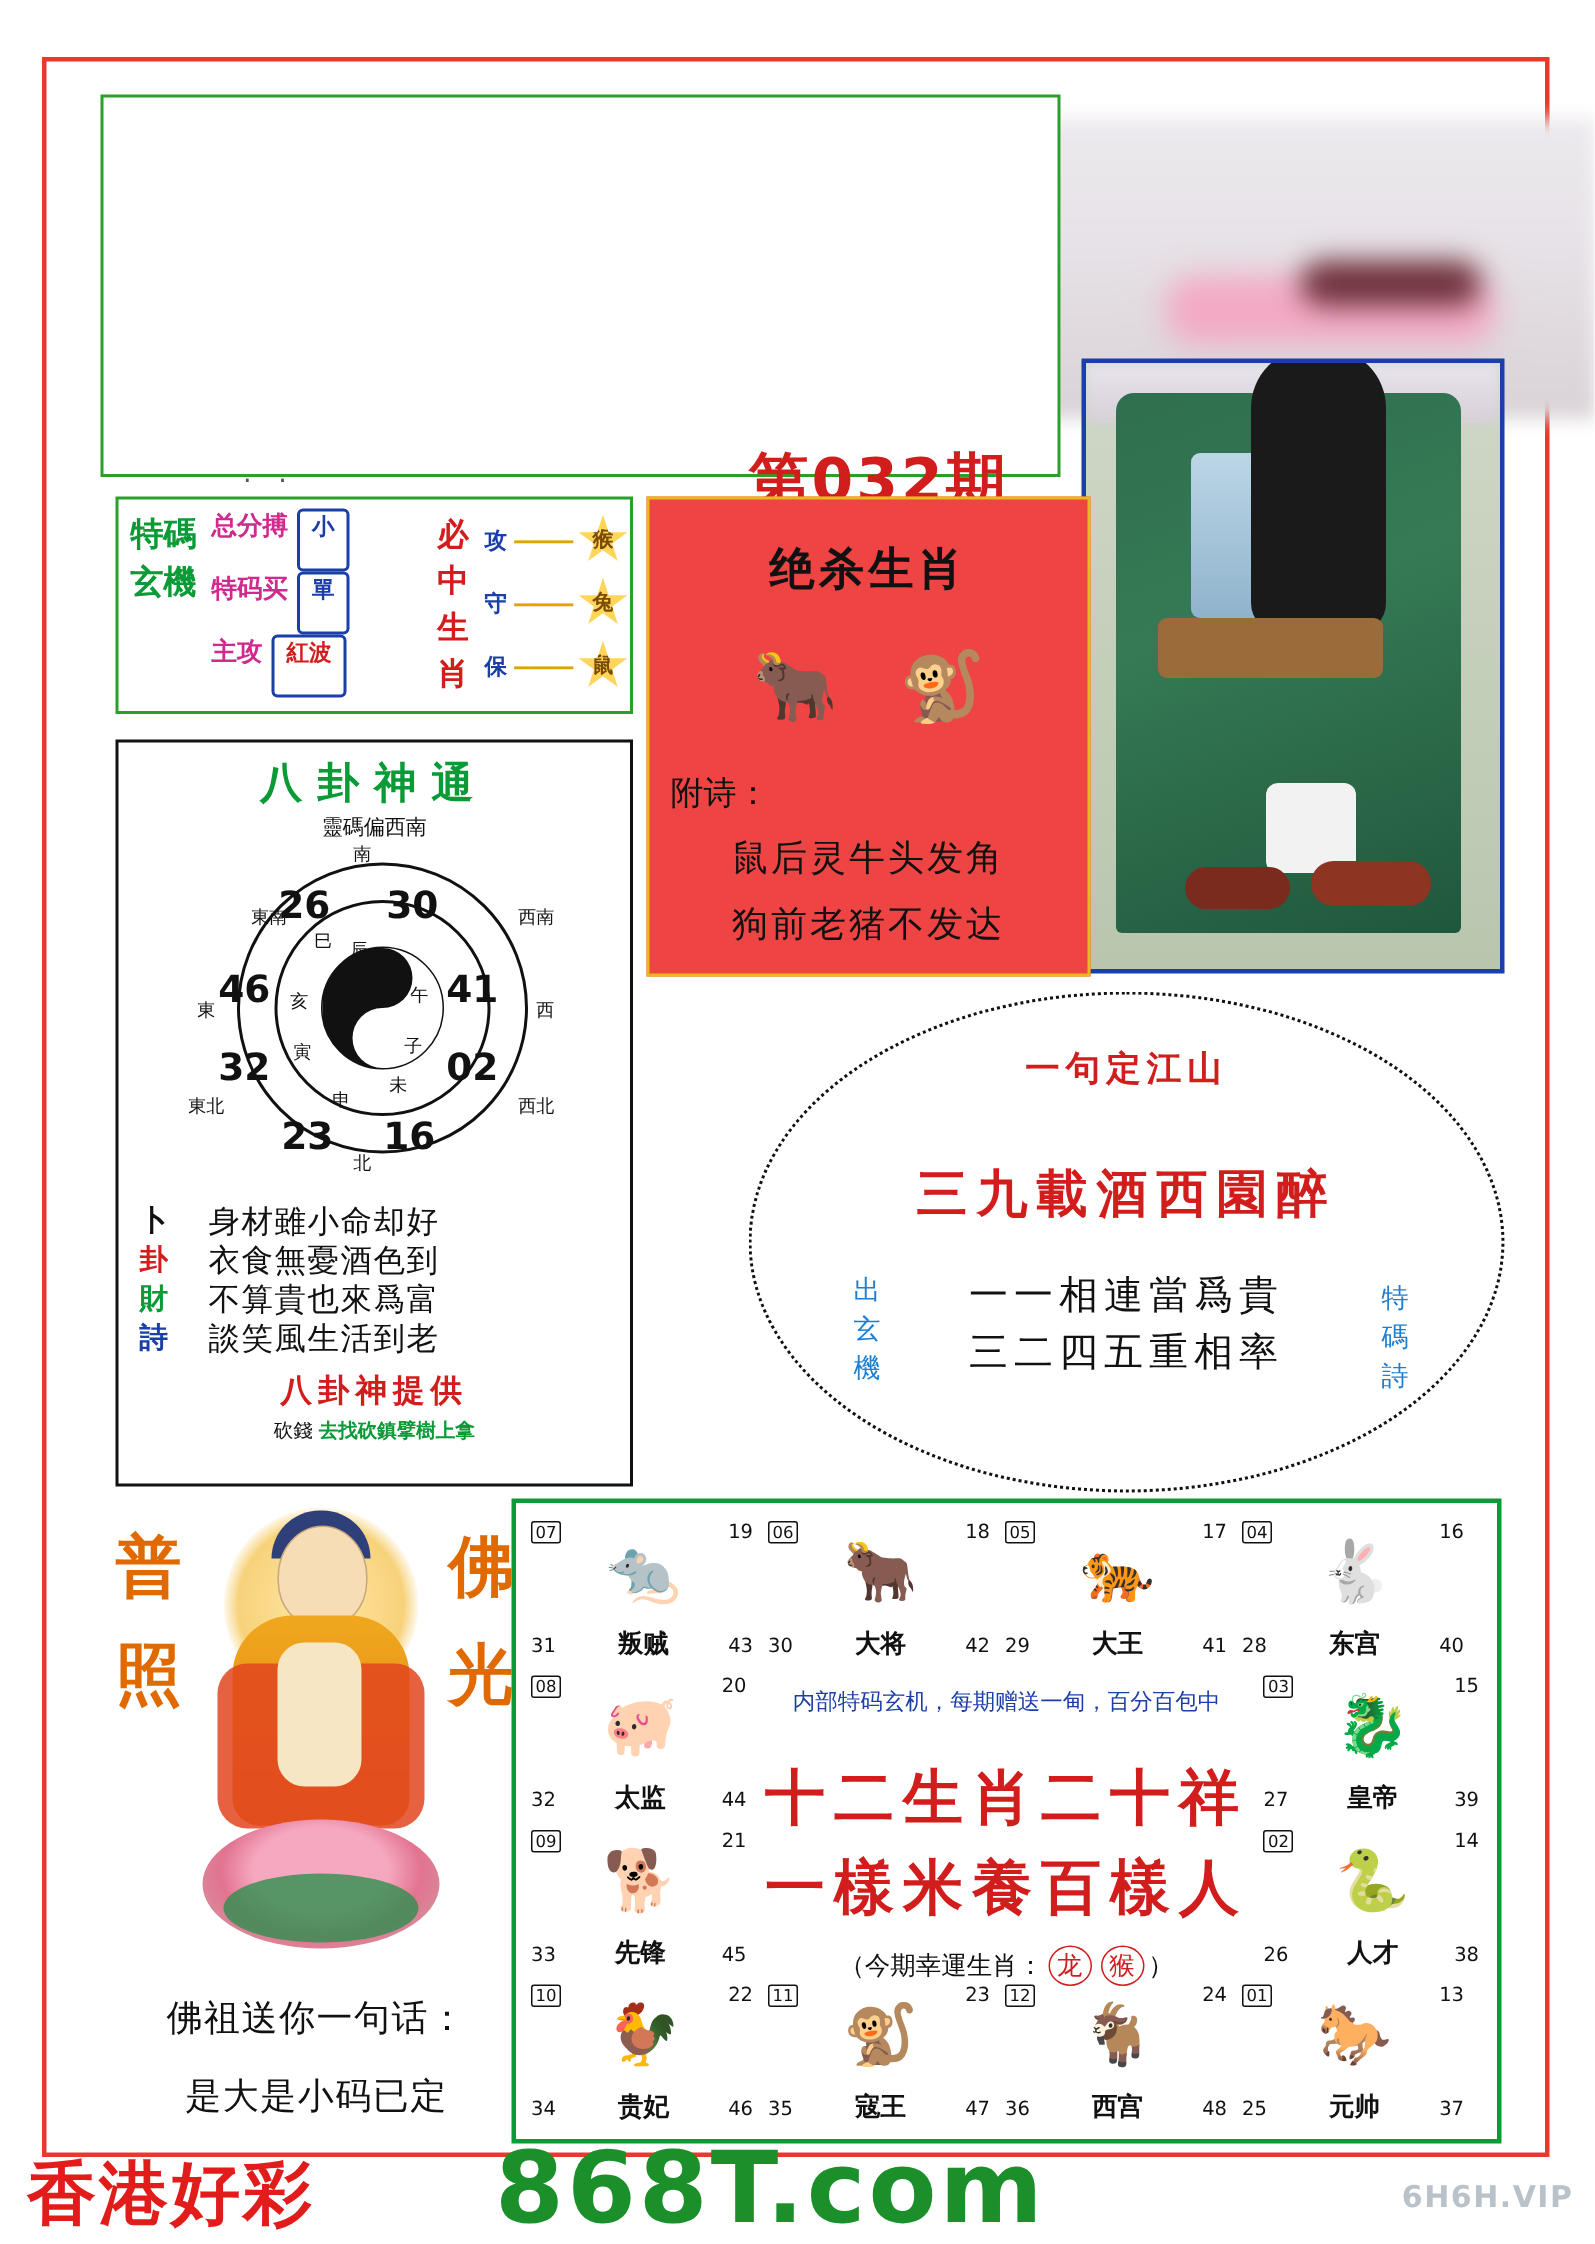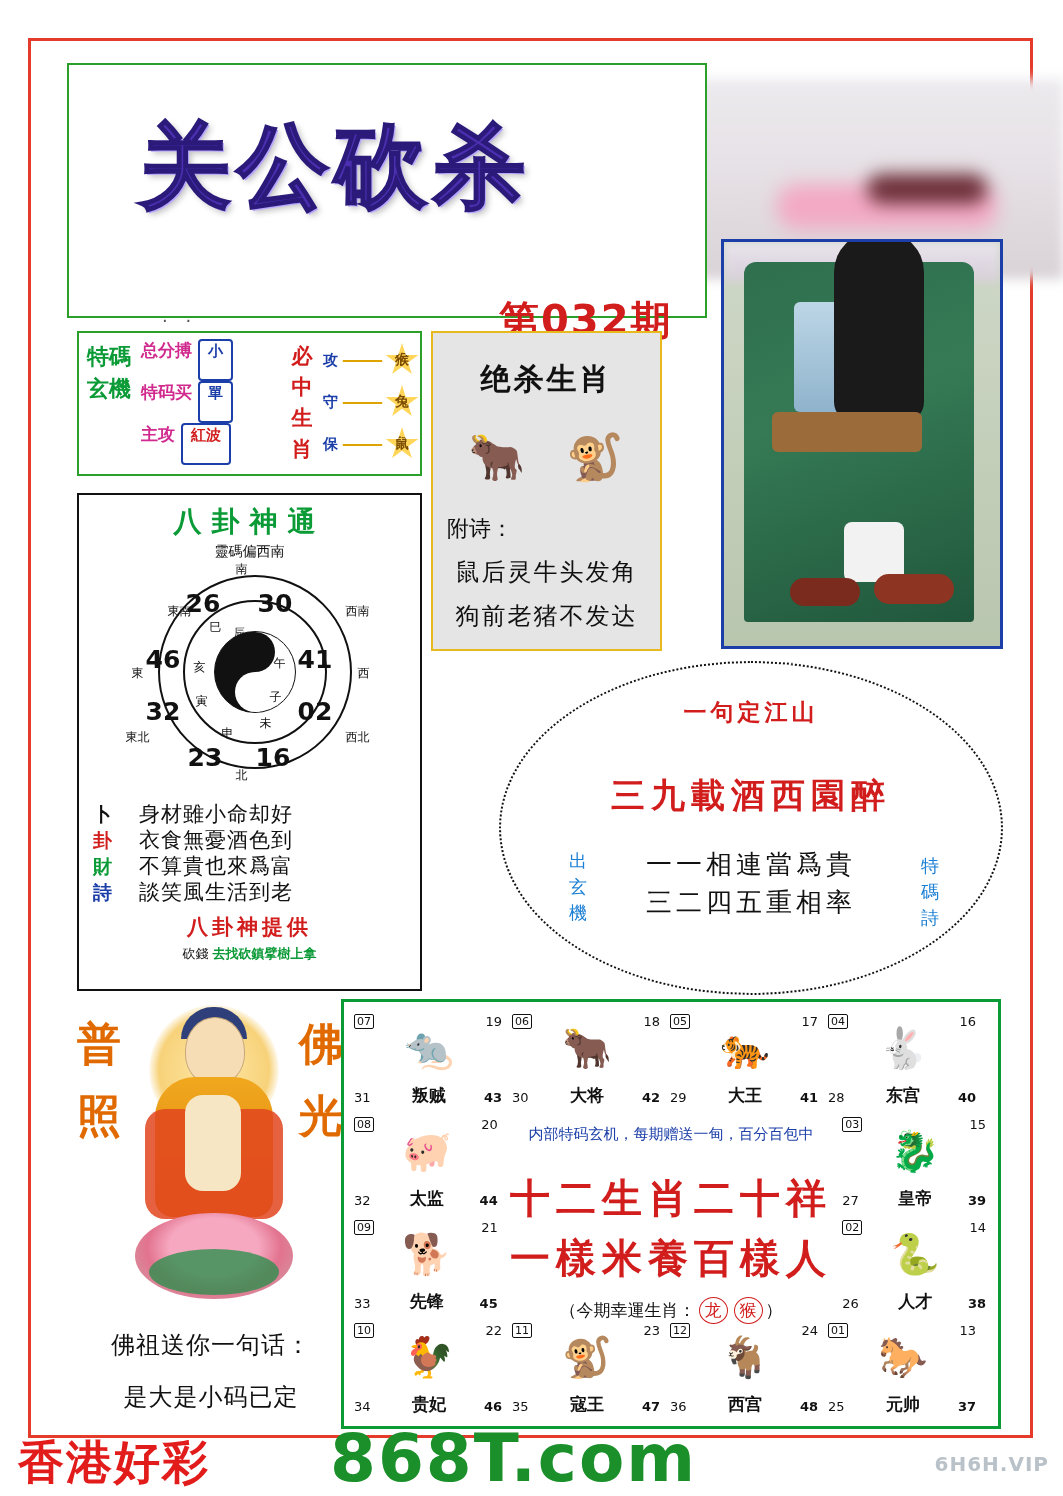--- a/index.html
+++ b/index.html
@@ -76,22 +76,22 @@
   .tm-r-row{display:flex;align-items:center;height:42px;font-size:15px;color:#1b3ea8;font-weight:bold;}
   .tm-r-row .dash{color:#e0a400;margin:0 4px;letter-spacing:-2px;}
   .star{
     width:40px;height:34px;display:inline-flex;align-items:center;justify-content:center;
     color:#7a4b00;font-size:14px;font-weight:bold;
     background:#ffd65a;
     clip-path:polygon(50% 0%,61% 35%,98% 35%,68% 57%,79% 91%,50% 70%,21% 91%,32% 57%,2% 35%,39% 35%);
   }
   
   .box-jue{
-    position:absolute;left:400px;top:290px;width:231px;height:320px;
-    border:2px solid #e8b91c;box-sizing:border-box;background:#e5e5e5;
+    position:absolute;left:400px;top:290px;width:296px;height:320px;
+    border:2px solid #e8b91c;box-sizing:border-box;background:#ef4444;
   }
   .jue-title{text-align:center;margin-top:26px;font-size:30px;font-weight:bold;color:#111;letter-spacing:3px;}
   .jue-animals{display:flex;justify-content:center;gap:34px;margin-top:26px;}
   .an{width:64px;height:62px;display:flex;align-items:center;justify-content:center;font-size:46px;}
   .jue-poem-lbl{margin:26px 0 0 14px;font-size:22px;color:#111;}
   .jue-line{text-align:center;font-size:24px;color:#111;margin-top:12px;letter-spacing:2px;}
   
   .box-bagua{
     position:absolute;left:46px;top:452px;width:345px;height:498px;
     border:2px solid #111;box-sizing:border-box;background:#fff;
@@ -155,21 +155,21 @@
   
   .zgrid{
     position:absolute;left:310px;top:958px;width:660px;height:430px;
     border:3px solid #0a9a36;box-sizing:border-box;background:#fff;padding:6px;
   }
   .zrow{display:flex;height:103px;}
   .zcell{width:158px;position:relative;}
   .zcell .n-tl{position:absolute;left:4px;top:6px;font-size:11px;color:#111;border:1px solid #111;border-radius:2px;padding:0 2px;}
   .zcell .n-tr{position:absolute;right:6px;top:6px;font-size:13px;color:#111;}
   .zcell .n-bl{position:absolute;left:4px;bottom:6px;font-size:13px;color:#111;}
-  .zcell .n-br{position:absolute;right:6px;bottom:6px;font-size:13px;color:#111;font-weight:bold;}
+  .zcell .n-br{position:absolute;right:6px;bottom:6px;font-size:13px;color:#111;}
   .zcell .z-an{position:absolute;left:0;right:0;top:18px;text-align:center;font-size:40px;line-height:44px;}
   .zcell .z-name{position:absolute;left:0;right:0;bottom:4px;text-align:center;font-size:17px;color:#111;font-weight:bold;}
   .zmid{width:344px;position:relative;}
   .zm-note{position:absolute;left:0;right:0;top:14px;text-align:center;font-size:15px;color:#1b3ea8;}
   .zm-b1{position:absolute;left:0;right:0;top:60px;text-align:center;font-size:40px;font-weight:bold;color:#d21d1d;letter-spacing:6px;}
   .zm-b2{position:absolute;left:0;right:0;top:120px;text-align:center;font-size:40px;font-weight:bold;color:#d21d1d;letter-spacing:6px;}
   .zm-lucky{position:absolute;left:0;right:0;top:186px;text-align:center;font-size:17px;color:#111;}
   .zm-lucky span.c{display:inline-block;border:1px solid #d21d1d;border-radius:50%;padding:1px 5px;color:#d21d1d;margin:0 3px;}
   
   .footer-left{
@@ -188,21 +188,20 @@
 <body>
 
 <div class="page">
 
   <div class="blurband">
     <div class="pink"></div>
     <div class="dark"></div>
   </div>
 
   <div class="title-band">
-    <div class="main-title">关公砍杀</div>
     <div class="two-dots">. .</div>
     <div class="issue">第032期</div>
   </div>
 
   <div class="photo">
     <div class="top-blur"></div>
     <div class="robe"></div>
     <div class="panel"></div>
     <div class="hair"></div>
     <div class="sash"></div>

